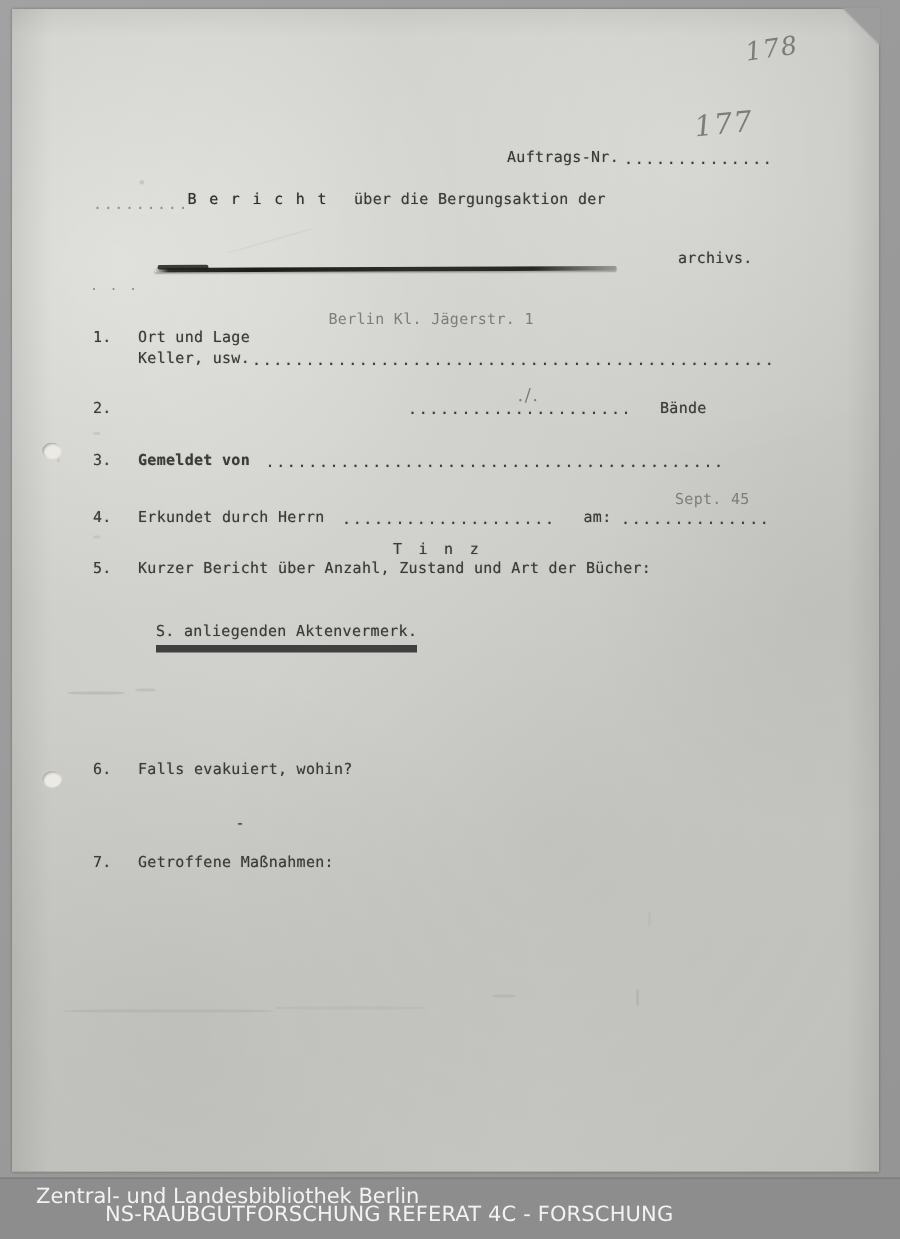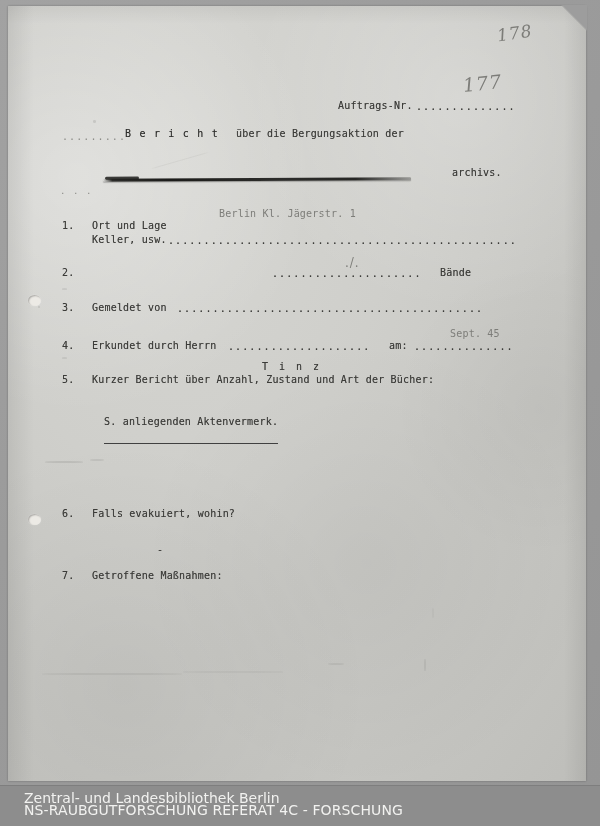--- a/index.html
+++ b/index.html
@@ -85,22 +85,22 @@
   .t-faint  { color: #7d7d79; text-shadow: none; }
   .t-fainter{ color: #8d8d89; text-shadow: none; }
   .t-strong { color: #2e2e2c; }
 
   .dots {
     font-family: "DejaVu Sans Mono", "Liberation Mono", monospace;
     letter-spacing: 1.1px;
   }
 
   .underline-ans {
-    border-bottom: 1px solid #404040;
-    padding-bottom: 16px;
+    border-bottom: 5px solid #404040;
+    padding-bottom: 3px;
   }
 
   
   .hand {
     position: absolute;
     font-family: "DejaVu Serif", serif;
     color: #6e6e6a;
     font-style: italic;
     letter-spacing: 1px;
     opacity: 0.85;
@@ -174,21 +174,21 @@
     right: 16px;
     top: 8px;
   }
   .f-text {
     font-family: "DejaVu Sans", "Liberation Sans", sans-serif;
     font-size: 14px;
     color: #f2f2f0;
     white-space: nowrap;
     display: block;
   }
-  .f-text.caps { letter-spacing: 0.1px; }
+  .f-text.caps { letter-spacing: 0.1px; margin-left: 46px; }
 </style>
 </head>
 <body>
 
 <div id="page">
 
   <div class="scan-backdrop"></div>
 
   <div class="sheet">
     <div class="sheet-grain"></div>
@@ -220,21 +220,21 @@
   <div class="type t11 t-faint" style="left:219px; top:208px;">Berlin Kl. Jägerstr. 1</div>
   <div class="type t11" style="left:92px; top:234px;">Keller, usw.</div>
   <div class="type t11 dots" style="left:168px; top:235px;">.................................................</div>
 
   <div class="type t11" style="left:62px; top:267px;">2.</div>
   <div class="type t11 dots" style="left:272px; top:268px;">.....................</div>
   <div class="hand" style="left:345px; top:256px; font-size:12px; font-style:normal;">./.</div>
   <div class="type t11" style="left:440px; top:267px;">Bände</div>
 
   <div class="type t11" style="left:62px; top:302px;">3.</div>
-  <div class="type t11" style="left:92px; top:302px;">Gemeldet von</div>
+  <div class="type t11" style="left:92px; top:302px;font-weight:bold;">Gemeldet von</div>
   <div class="type t11 dots" style="left:177px; top:303px;">...........................................</div>
 
   <div class="type t11" style="left:62px; top:340px;">4.</div>
   <div class="type t11" style="left:92px; top:340px;text-align:center;">Erkundet durch Herrn</div>
   <div class="type t11 dots" style="left:228px; top:341px;">....................</div>
   <div class="type t11" style="left:262px; top:328px; letter-spacing:2.5px;margin-top:33px;">T i n z</div>
   <div class="type t11" style="left:389px; top:340px;">am:</div>
   <div class="type t11 dots" style="left:414px; top:341px;">..............</div>
   <div class="type t11 t-faint" style="left:450px; top:328px;">Sept. 45</div>
 

